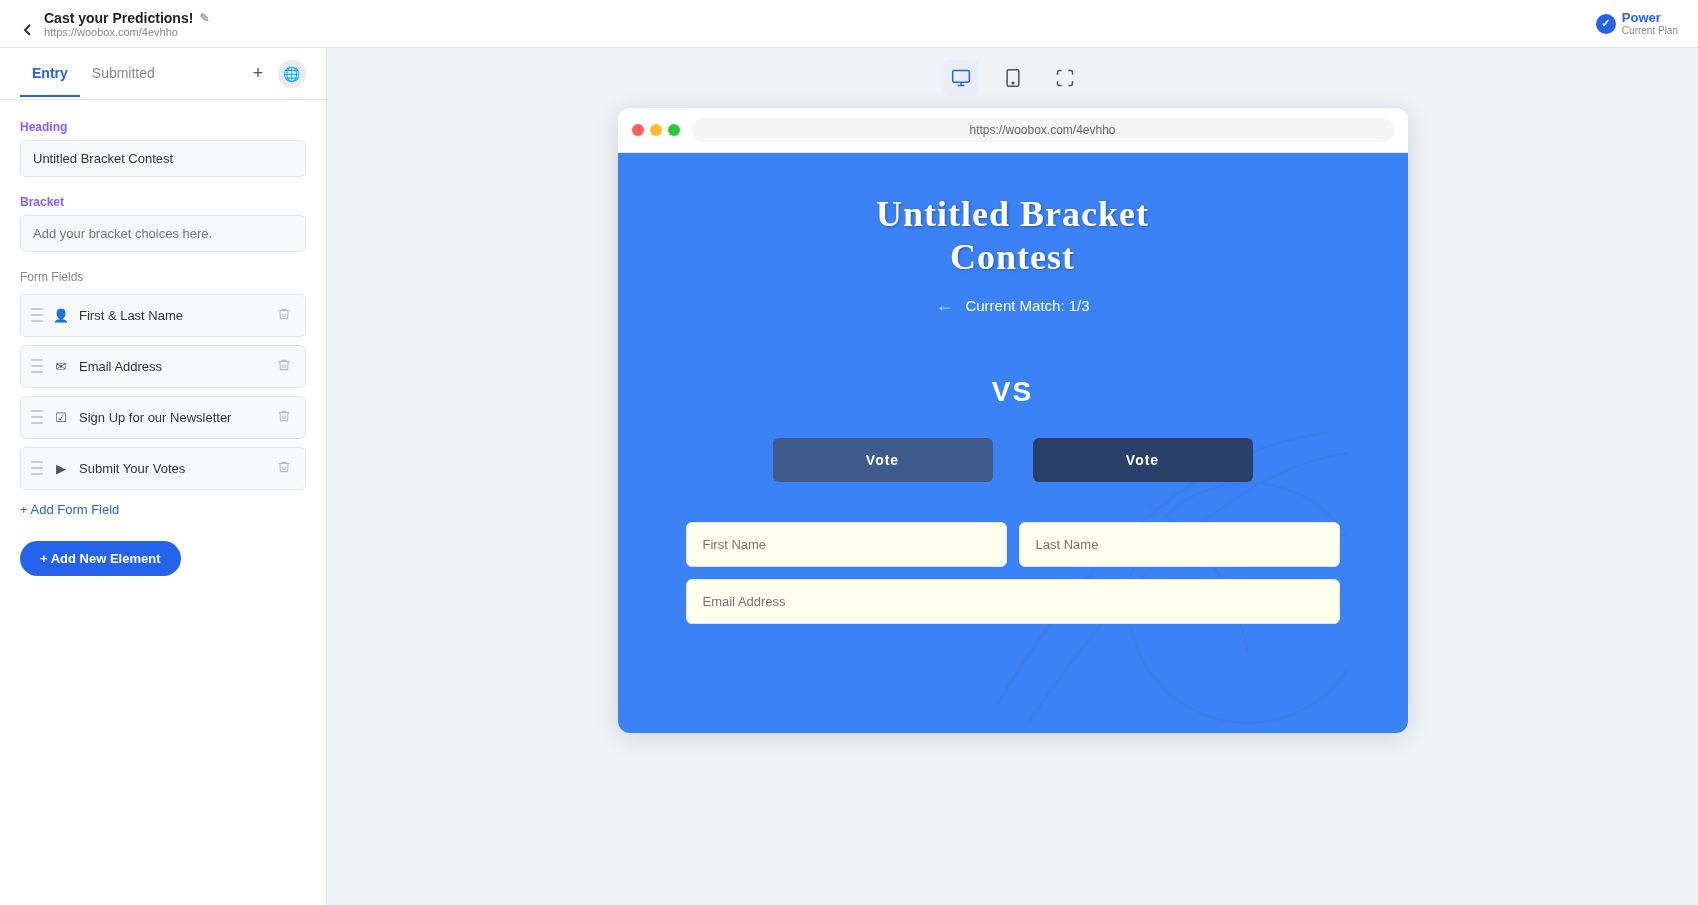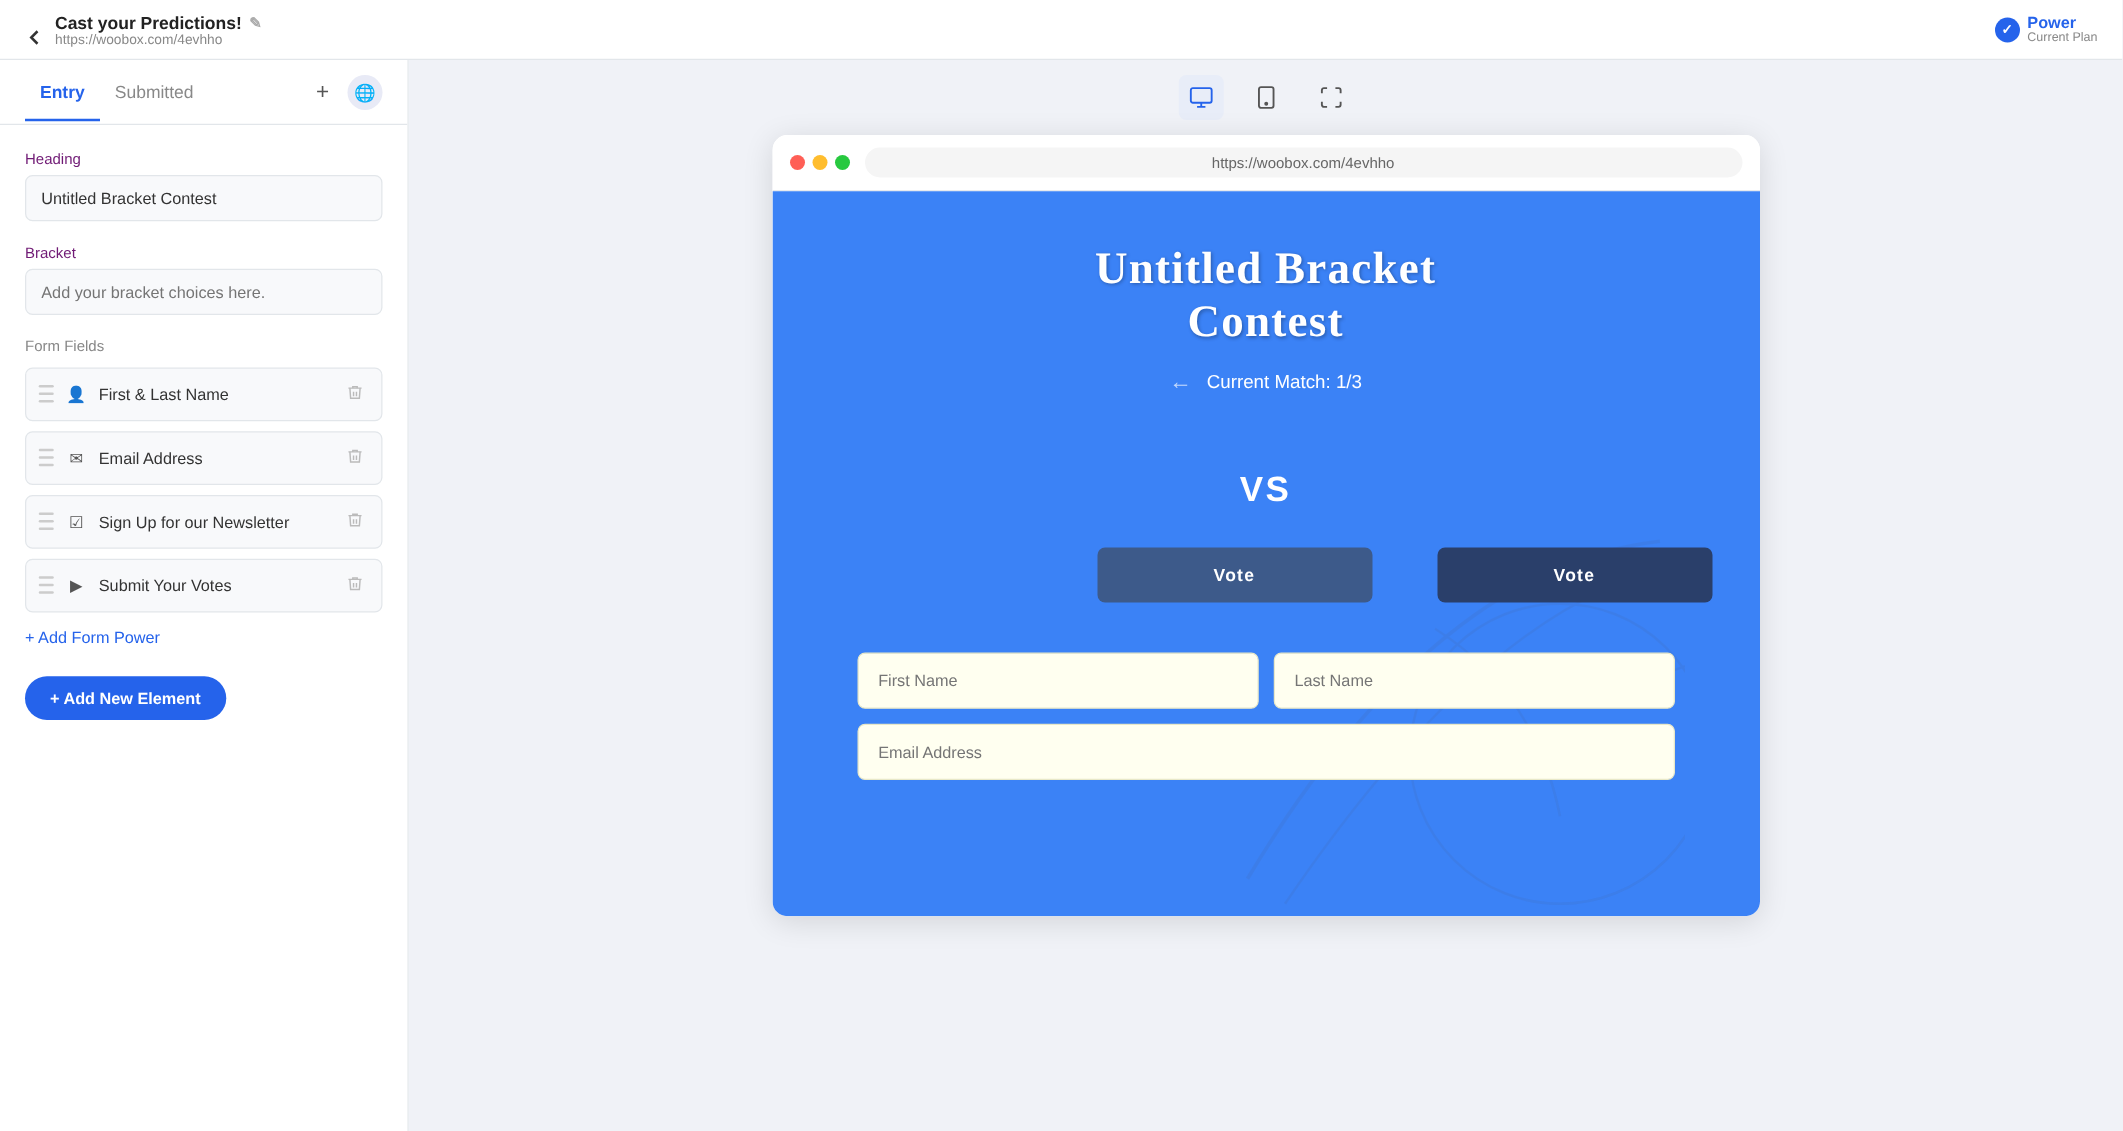--- a/index.html
+++ b/index.html
@@ -46,21 +46,21 @@
     }
     .tab.active { color: #2563eb; border-bottom-color: #2563eb; font-weight: 600; }
     .tabs-actions { display: flex; align-items: center; gap: 8px; }
     .add-tab-btn { width: 24px; height: 24px; border-radius: 50%; border: none; background: none; color: #555; cursor: pointer; font-size: 18px; display: flex; align-items: center; justify-content: center; }
     .globe-btn { width: 28px; height: 28px; border-radius: 50%; background: #e8eaf6; border: none; cursor: pointer; display: flex; align-items: center; justify-content: center; font-size: 14px; }
 
     
     .panel-content { padding: 20px; flex: 1; }
 
     .field-group { margin-bottom: 18px; }
-    .field-label { font-size: 12px; color: #701a75; margin-bottom: 6px; font-weight: 400; }
+    .field-label { font-size: 12px; color: #8b5cf6; margin-bottom: 6px; font-weight: 700; }
     .field-input {
       width: 100%; padding: 10px 12px; border: 1px solid #e2e6ea;
       border-radius: 6px; font-size: 13px; color: #333; background: #f8f9fb;
       outline: none;
     }
 
     .form-fields-label { font-size: 12px; color: #888; font-weight: 500; margin-bottom: 10px; margin-top: 4px; }
 
     .form-field-item {
       display: flex; align-items: center; gap: 8px; margin-bottom: 8px;
@@ -155,22 +155,22 @@
 
     .vs-section {
       display: flex; align-items: center; justify-content: center;
       padding: 40px 60px 20px; gap: 40px; position: relative; z-index: 2;
     }
     .vs-text {
       font-size: 28px; font-weight: 700; color: #fff; letter-spacing: 2px;
     }
 
     .vote-buttons {
-      display: flex; gap: 52px; padding: 10px 38px 20px;
-      justify-content: flex-end; position: relative; z-index: 2;
+      display: flex; gap: 40px; padding: 10px 38px 20px;
+      justify-content: center; position: relative; z-index: 2;
     }
     .vote-btn {
       flex: 1; max-width: 220px; padding: 14px; text-align: center;
       border-radius: 6px; font-size: 14px; font-weight: 700; cursor: pointer;
       border: none; color: #fff; letter-spacing: 1px;
     }
     .vote-btn-left { background: #3d5a8a; }
     .vote-btn-right { background: #2a3f6a; }
 
     
@@ -308,21 +308,21 @@
           <polyline points="3 6 5 6 21 6"></polyline>
           <path d="M19 6l-1 14H6L5 6"></path>
           <path d="M10 11v6M14 11v6"></path>
           <path d="M9 6V4h6v2"></path>
         </svg>
       </button>
     </div>
         </div>
 
       <button class="add-form-field-btn">
-        <span>+ Add Form Power</span>
+        <span>+ Add Form Field</span>
       </button>
 
       <div>
         <button class="add-element-btn">
           <span>+ Add New Element</span>
         </button>
       </div>
 
     </div>
   </div>

